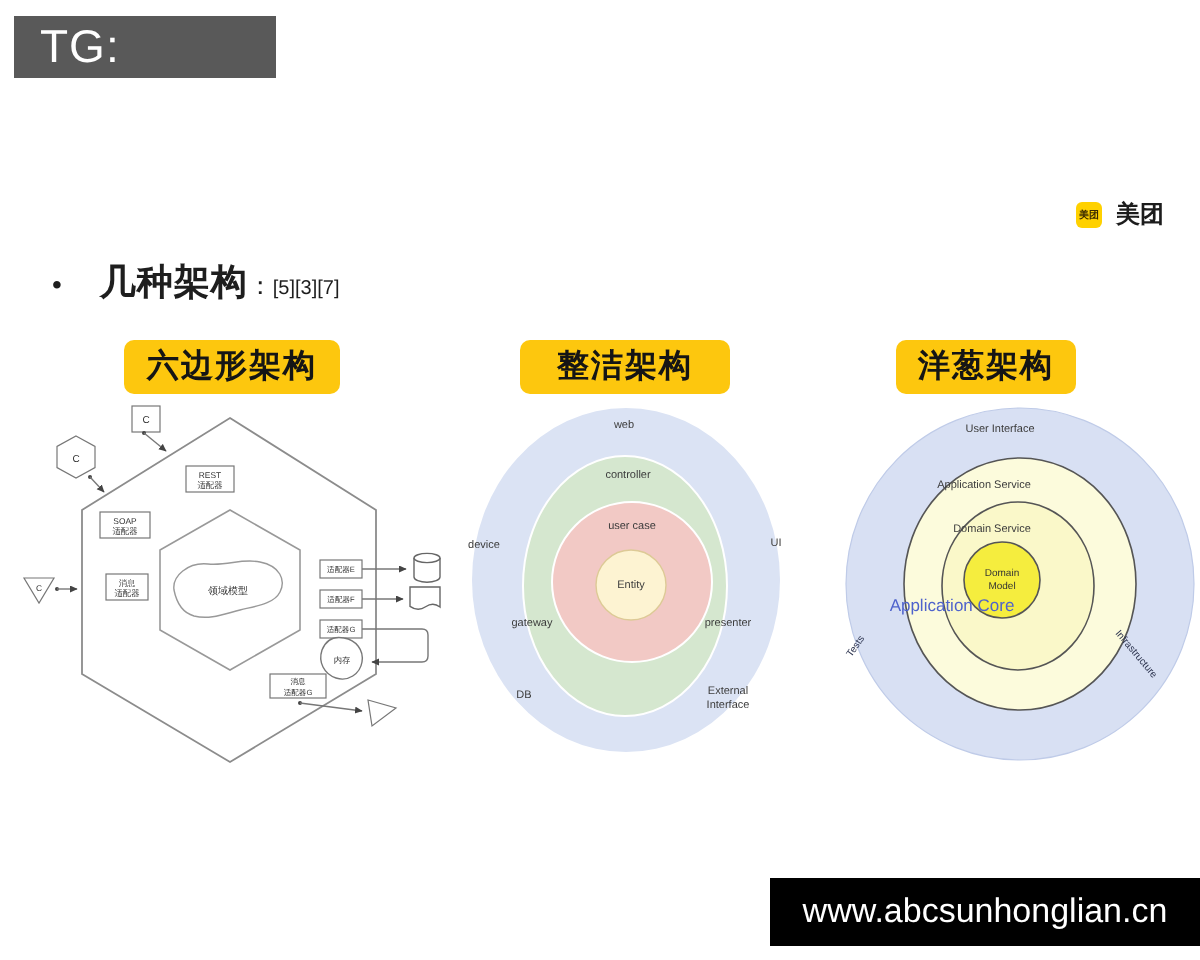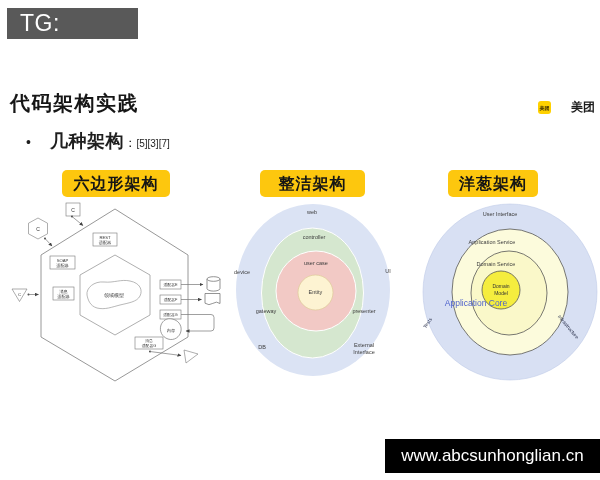--- a/index.html
+++ b/index.html
@@ -3,21 +3,21 @@
 <meta charset="utf-8">
 <style>
   html,body{margin:0;padding:0;}
   .slide{position:relative;width:600px;height:480px;background:#ffffff;overflow:hidden;
          font-family:"Liberation Sans",sans-serif;color:#222;}
   .tg-badge{position:absolute;left:7px;top:8px;width:131px;height:31px;background:#595959;
             color:#fff;font-size:23px;line-height:31px;padding-left:13px;box-sizing:border-box;
             letter-spacing:0.5px;}
   .title{position:absolute;left:10px;top:90px;font-size:20px;font-weight:bold;color:#161616;
          letter-spacing:1.5px;}
-  .logo{position:absolute;left:538px;top:99px;display:flex;align-items:center;gap:20px;}
+  .logo{position:absolute;left:538px;top:99px;display:flex;align-items:center;gap:7px;}
   .logo-badge{width:13px;height:13px;background:#ffd100;border-radius:3px;color:#3a2b00;
               font-size:5px;font-weight:bold;display:flex;align-items:center;justify-content:center;}
   .logo-name{font-size:12px;font-weight:bold;color:#1c1c1c;}
   .bullet{position:absolute;left:26px;top:129px;display:flex;align-items:baseline;color:#1e1e1e;}
   .bullet .dot{font-size:14px;margin-right:19px;}
   .bullet .term{font-size:18px;font-weight:bold;letter-spacing:0.5px;}
   .bullet .sep{font-size:12.5px;}
   .bullet .desc{font-size:12.5px;}
   .bullet .refs{font-size:10px;}
   .sec-h{position:absolute;top:170px;height:27px;background:#fdc70e;border-radius:5px;
@@ -35,21 +35,20 @@
   .box{fill:#fff;stroke:#777;stroke-width:0.6;}
   .ln{stroke:#777;stroke-width:0.7;fill:none;}
 </style>
 </head>
 <body>
 
 <div class="slide">
 
   <div class="tg-badge">TG: MYYJJPP</div>
 
-  <div class="title">代码架构实践</div>
 
   <div class="logo">
     <span class="logo-badge">美团</span>
     <span class="logo-name">美团</span>
   </div>
 
   <div class="bullet">
     <span class="dot">•</span>
     <span class="term">几种架构</span>
     <span class="sep">：</span>

